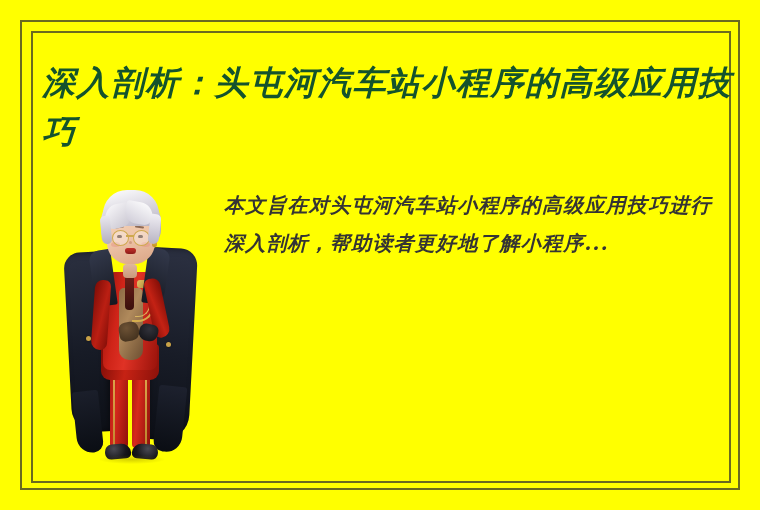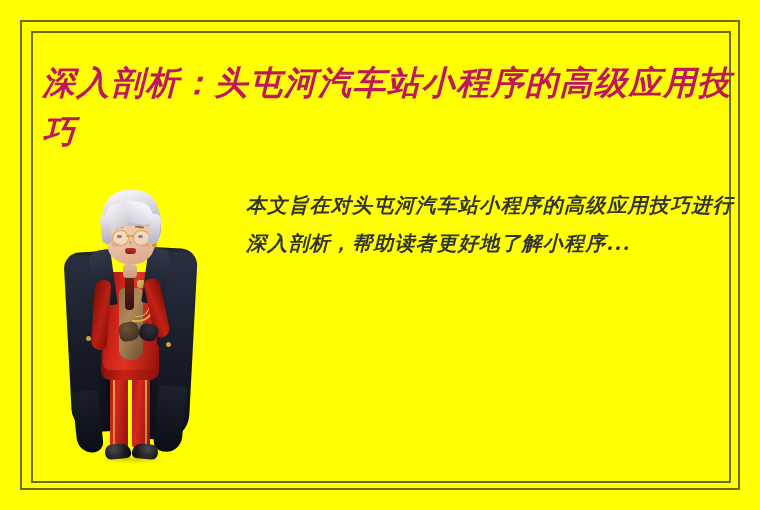--- a/index.html
+++ b/index.html
@@ -48,39 +48,38 @@
     position: absolute;
     left: 42px;
     top: 58px;
     width: 690px;
     font-family: "DejaVu Serif", serif;
     font-style: italic;
     font-weight: bold;
     font-size: 33px;
     line-height: 49px;
     letter-spacing: 1.5px;
-    color: #be185d;
+    color: #14532d;
     white-space: pre-wrap;
   }
 
   
   .summary {
     position: absolute;
     left: 224px;
     top: 186px;
     width: 505px;
     font-family: "DejaVu Serif", serif;
     font-style: italic;
     font-weight: bold;
     font-size: 20px;
     line-height: 38px;
     letter-spacing: 1.2px;
     color: #343434;
     text-align: left;
-    margin-left: 22px;
   }
 
   
   .figure {
     position: absolute;
     left: 63px;
     top: 176px;
     width: 135px;
     height: 300px;
   }

